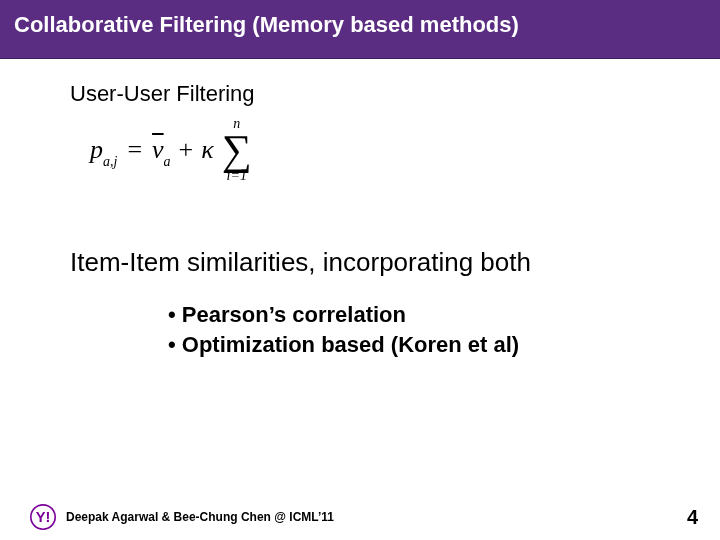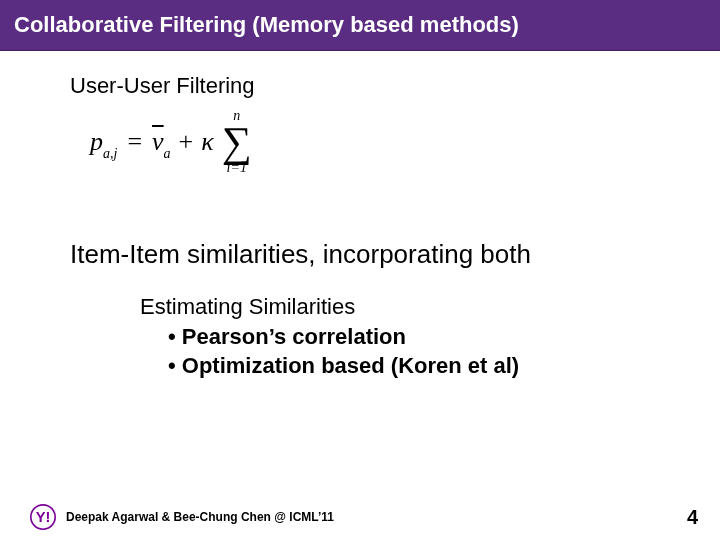--- a/index.html
+++ b/index.html
@@ -10,21 +10,21 @@
     font-family: Arial, Helvetica, sans-serif;
     background: #fff;
     overflow: hidden;
     position: relative;
   }
   .title-bar {
     background: #5a2d82;
     color: #fff;
     font-weight: bold;
     font-size: 22px;
-    padding: 12px 14px 12px 14px;
+    padding: 12px 14px 20px 14px;
     border-bottom: 1px solid #3d1d5c;
   }
   .content {
     padding: 0 0 0 0;
   }
   .sub1 {
     font-size: 22px;
     color: #000;
     margin: 22px 0 10px 70px;
   }
@@ -164,21 +164,20 @@
         <span class="sigma-top">n</span>
         <span class="sigma">∑</span>
         <span class="sigma-bot">i=1</span>
       </span>
     </div>
   </div>
 
   <div class="item-line">Item-Item similarities, incorporating both</div>
 
   <div class="est-block">
-    <div>Estimating Similarities</div>
     <div class="bullet-indent">• Pearson’s correlation</div>
     <div class="bullet-indent">• Optimization based (Koren et al)</div>
   </div>
 
 </div>
 
 <div class="footer">
   <div class="footer-left">
     <span class="ylogo">
       <svg viewBox="0 0 32 32" width="26" height="26">

